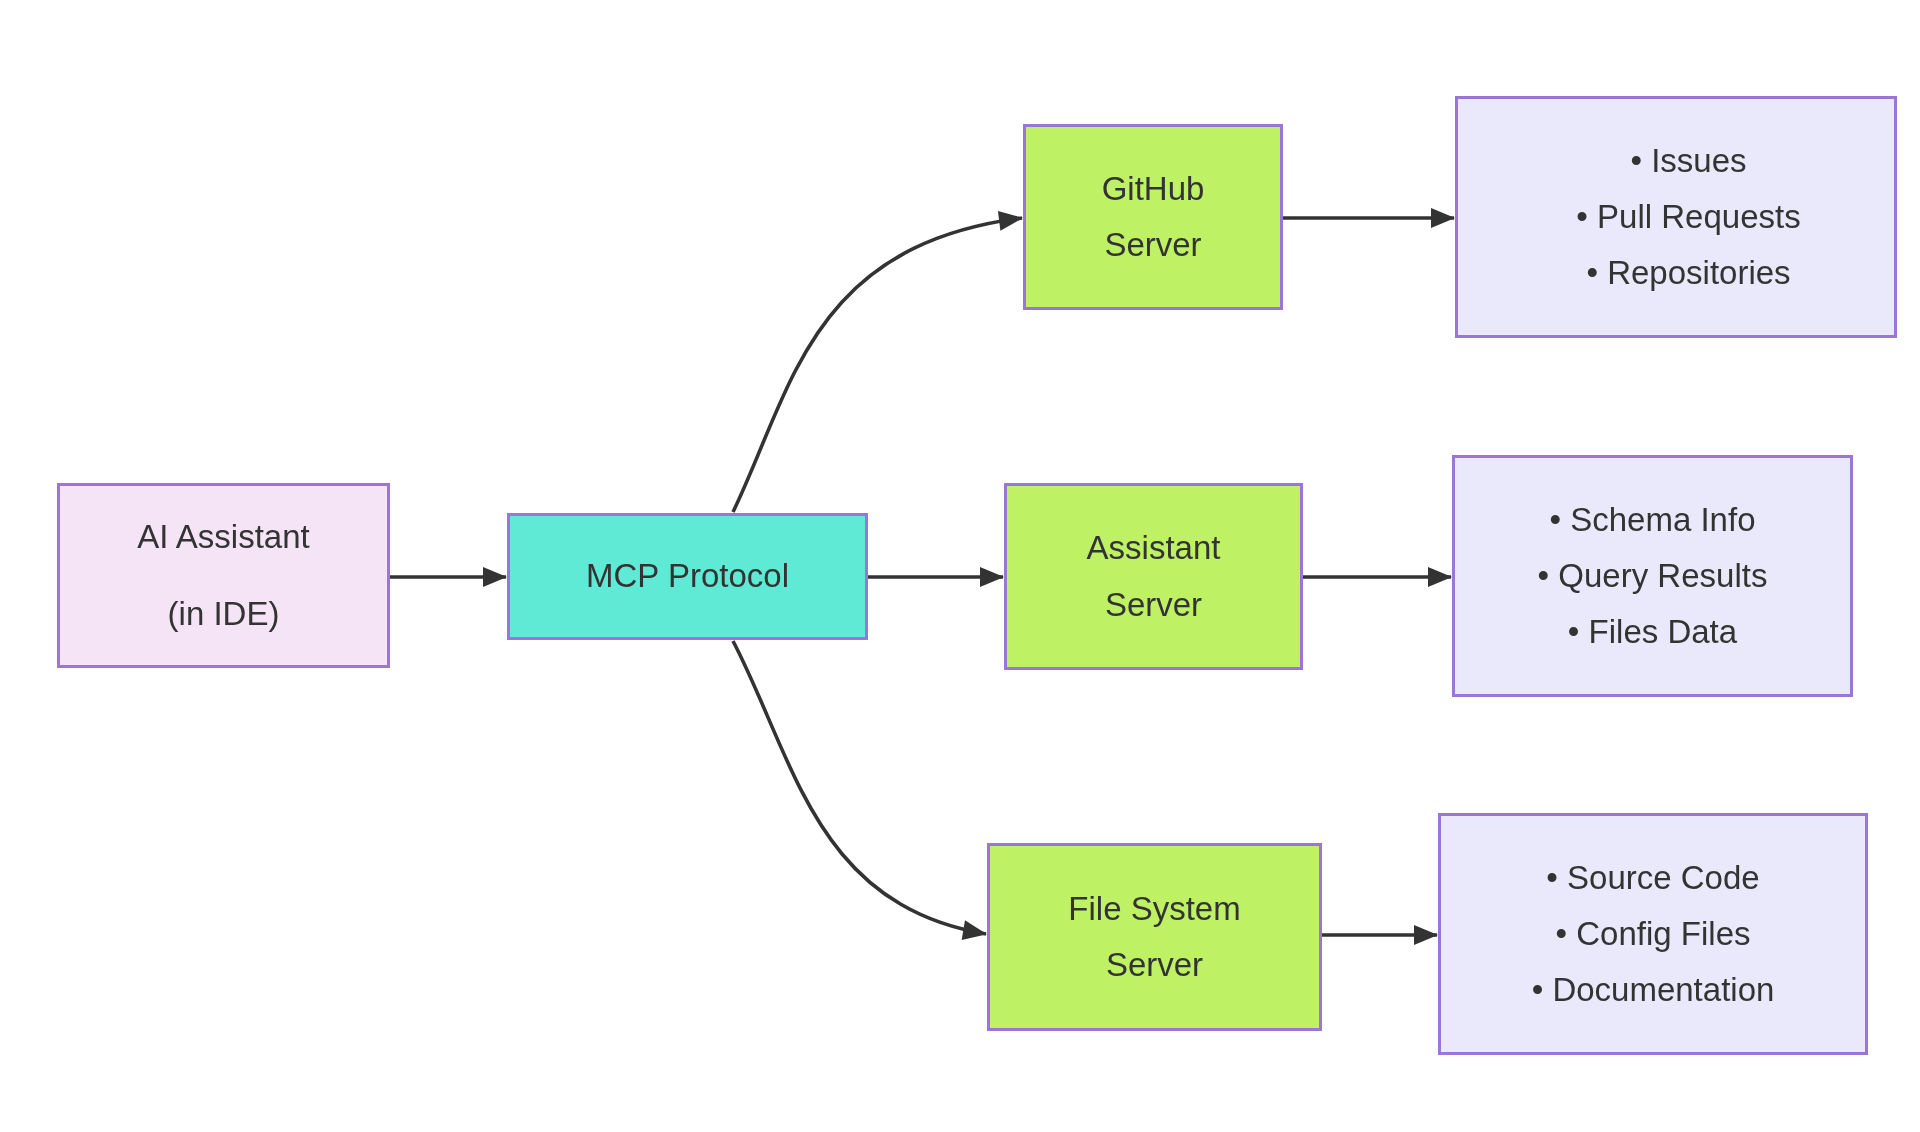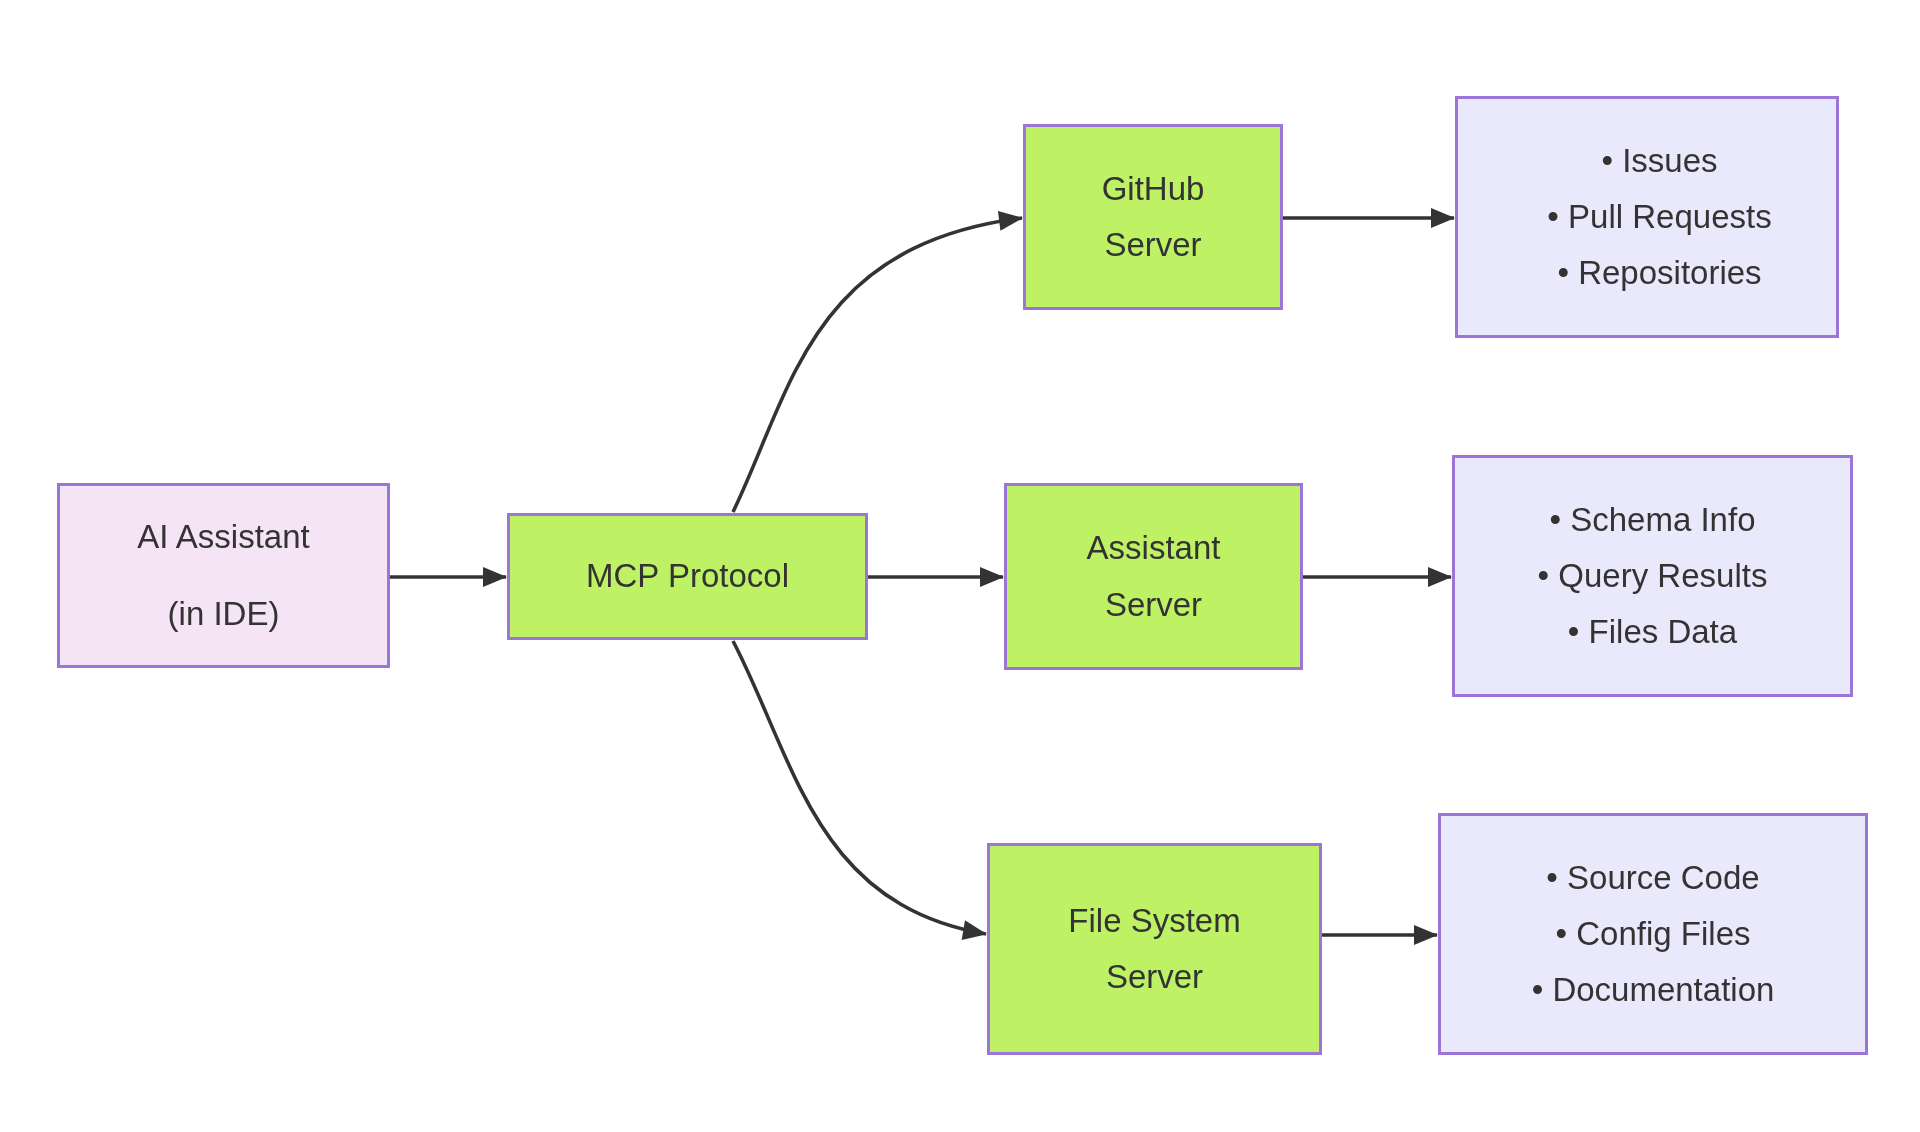--- a/index.html
+++ b/index.html
@@ -34,21 +34,21 @@
     display: flex;
     flex-direction: column;
     align-items: center;
     justify-content: center;
     text-align: center;
     color: #333333;
     font-size: 33px;
     line-height: 1.7;
   }
   .assistant { background: #f5e3f6; gap: 21px; }
-  .protocol  { background: #bef264; text-align: right; }
+  .protocol  { background: #5eead4; text-align: right; }
   .server    { background: #bef264; }
   .resource  { background: #eae9fc; }
   .bullet::before { content: "• "; }
 </style>
 </head>
 <body>
 
 <div class="canvas">
 
   <svg class="edges" viewBox="0 0 1920 1132" xmlns="http://www.w3.org/2000/svg">
@@ -78,26 +78,26 @@
   <div class="node server" style="left:1023px; top:124px; width:260px; height:186px;">
     <div>GitHub</div>
     <div>Server</div>
   </div>
 
   <div class="node server" style="left:1004px; top:483px; width:299px; height:187px;">
     <div>Assistant</div>
     <div>Server</div>
   </div>
 
-  <div class="node server" style="left:987px; top:843px; width:335px; height:212px;">
+  <div class="node server" style="left:987px; top:843px; width:335px; height:188px;">
     <div>File System</div>
     <div>Server</div>
   </div>
 
-  <div class="node resource" style="left:1455px; top:96px; width:384px; height:242px;padding-left:25px;">
+  <div class="node resource" style="left:1455px; top:96px; width:442px; height:242px;padding-left:25px;">
     <div class="bullet">Issues</div>
     <div class="bullet">Pull Requests</div>
     <div class="bullet">Repositories</div>
   </div>
 
   <div class="node resource" style="left:1452px; top:455px; width:401px; height:242px;">
     <div class="bullet">Schema Info</div>
     <div class="bullet">Query Results</div>
     <div class="bullet">Files Data</div>
   </div>

